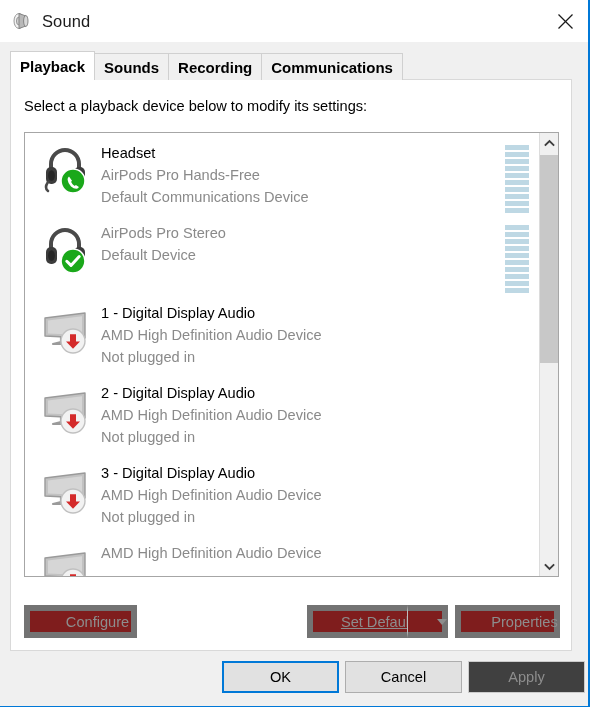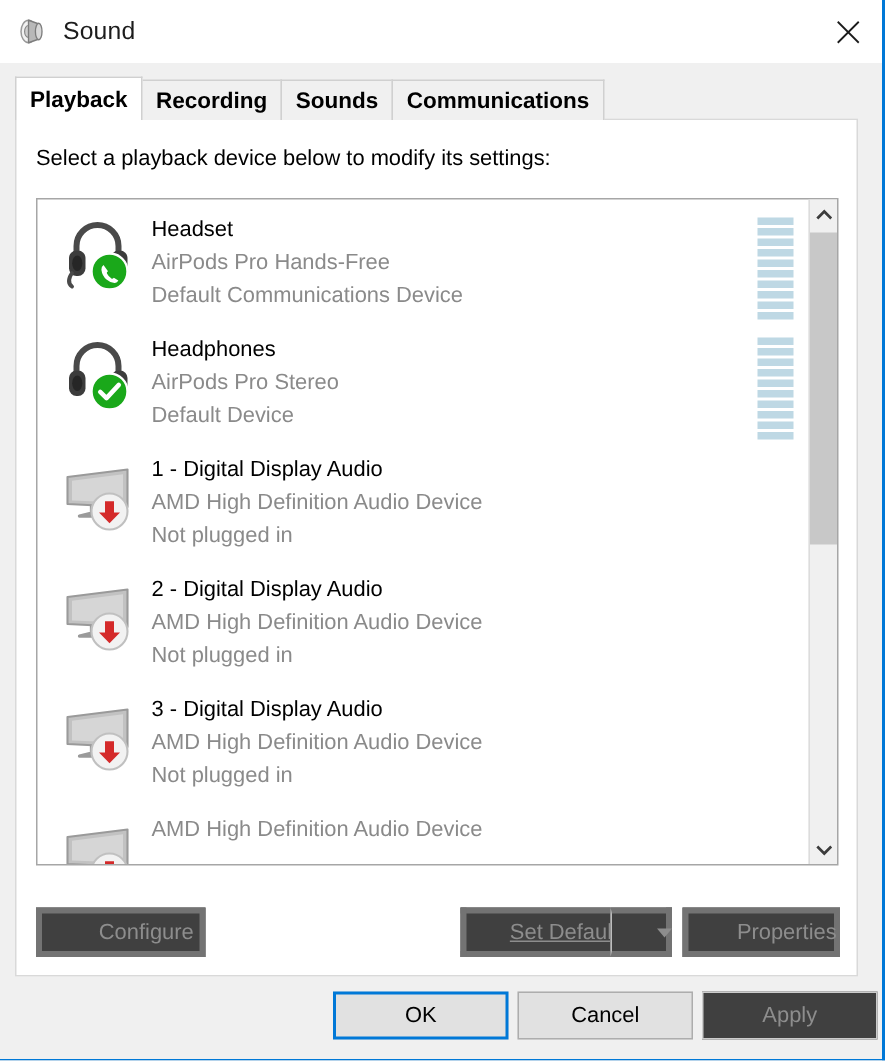--- a/index.html
+++ b/index.html
@@ -163,22 +163,22 @@
     position: absolute; left: 0;
     top: 22px;
     width: 18px; height: 208px;
     background: #c8c8c8;
   }
 
   
   .mid-btn {
     position: absolute;
     height: 33px;
-    background: #404040;
-    border: 4px solid #737373;
+    background: #7f1d1d;
+    border: 6px solid #737373;
     color: #8d8d8d;
     font-size: 14.6px;
     display: flex; align-items: center; justify-content: center;
     cursor: default;
     white-space: nowrap;
     padding-left: 34px;
   }
   #btn-configure { left: 13px; top: 525px; width: 113px; }
   #btn-setdefault {
     left: 296px; top: 525px; width: 100px;
@@ -248,24 +248,24 @@
         <line x1="15.5" y1="1.5" x2="1.5" y2="15.5" stroke="#1a1a1a" stroke-width="1.2"></line>
       </svg>
     </div>
   </div>
 
   <div id="tabstrip">
     <div class="tab active">
       <span>Playback</span>
     </div>
     <div class="tab">
+      <span>Sounds</span>
+    </div>
+    <div class="tab">
       <span>Recording</span>
-    </div>
-    <div class="tab">
-      <span>Sounds</span>
     </div>
     <div class="tab">
       <span>Communications</span>
     </div>
   </div>
 
   <div id="tabpanel">
 
     <div id="instruction">Select a playback device below to modify its settings:</div>
 
@@ -304,21 +304,20 @@
             <div class="dev-icon"><svg width="54" height="54" viewBox="0 0 54 54">
                 <path d="M12 28 V22 a14 14 0 0 1 28 0 V28" fill="none" stroke="#4a4a4a" stroke-width="4" stroke-linecap="round"></path>
                 <rect x="7" y="25" width="11" height="17" rx="5" fill="#3c3c3c"></rect>
                 <ellipse cx="12.5" cy="33.5" rx="3.4" ry="5.2" fill="#262626"></ellipse>
                 <rect x="35" y="25" width="11" height="17" rx="5" fill="#3c3c3c"></rect>
               </svg><div style="position: absolute; left: 21px; top: 26px; width: 26px; height: 26px;"><svg width="26" height="26" viewBox="0 0 26 26">
                   <circle cx="13" cy="13" r="12" fill="#1aa81a" stroke="#ffffff" stroke-width="1.6"></circle>
                   <polyline points="6.8,13.3 11,17.4 19.2,8.6" fill="none" stroke="#ffffff" stroke-width="3" stroke-linecap="round" stroke-linejoin="round"></polyline>
                 </svg></div></div>
             <div class="dev-text">
-              <div class="dev-name">Headphones</div>
               <div class="dev-sub">AirPods Pro Stereo</div>
               <div class="dev-sub">Default Device</div>
             </div>
             <div class="dev-meter">
               <div class="meter-seg" style="background: rgb(190, 216, 228);"></div>
               <div class="meter-seg" style="background: rgb(190, 216, 228);"></div>
               <div class="meter-seg" style="background: rgb(190, 216, 228);"></div>
               <div class="meter-seg" style="background: rgb(190, 216, 228);"></div>
               <div class="meter-seg" style="background: rgb(190, 216, 228);"></div>
               <div class="meter-seg" style="background: rgb(190, 216, 228);"></div>

